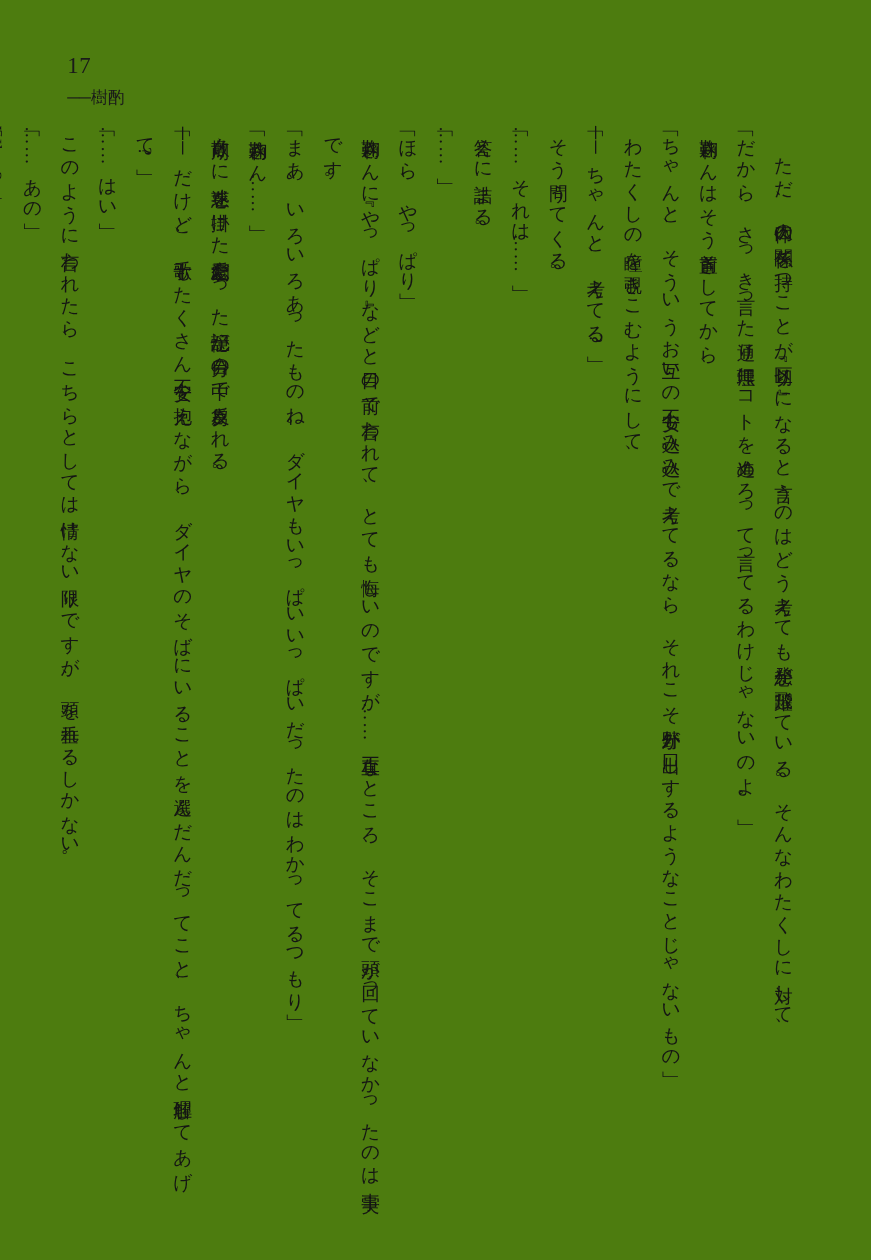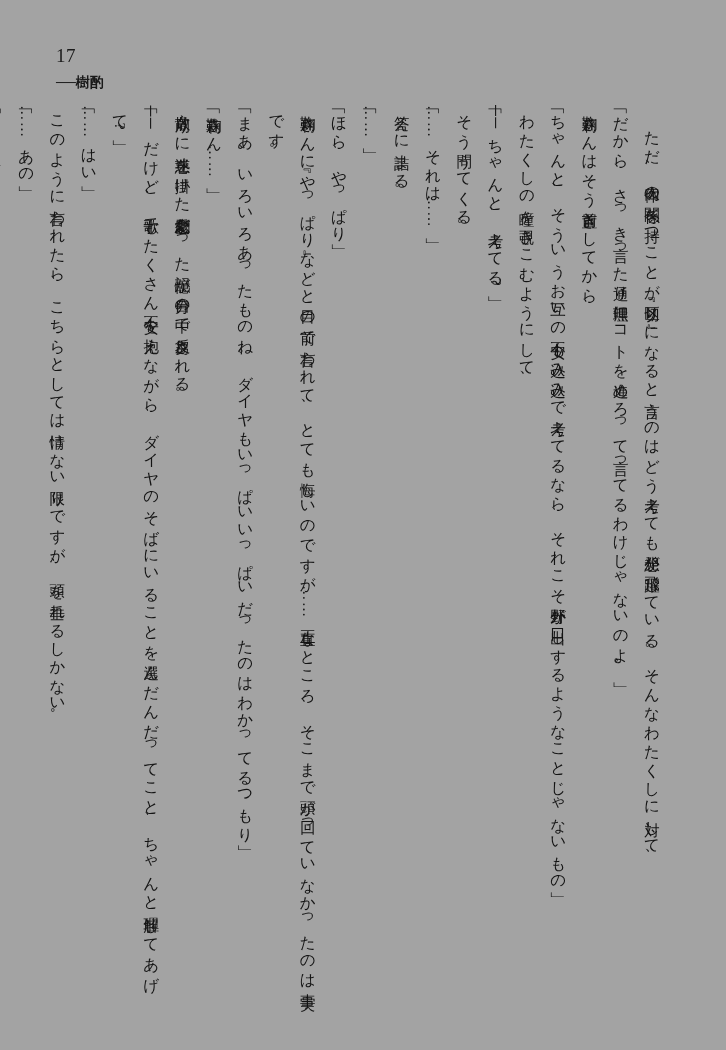--- a/index.html
+++ b/index.html
@@ -13,21 +13,21 @@
     font-family: "Liberation Serif", "DejaVu Serif", serif;
     color: #111111;
     position: relative;
     overflow: hidden;
   }
   .page {
     position: absolute;
     left: 0; top: 0;
     width: 726px;
     height: 1050px;
-    background: #a3a3a3;
+    background: #4d7c0f;
   }
   
   .header-block {
     position: absolute;
     left: 56px;
     top: 46px;
     width: 220px;
     height: 60px;
   }
   .page-number {
@@ -35,21 +35,20 @@
     letter-spacing: 0.5px;
     line-height: 1;
     color: #1a1a1a;
   }
   .running-head {
     margin-top: 11px;
     font-size: 14px;
     line-height: 1;
     color: #1a1a1a;
     white-space: nowrap;
-    font-weight: bold;
   }
   
   .body-text {
     position: absolute;
     top: 104px;
     right: 58px;
     height: 880px;
     width: 600px;
     writing-mode: vertical-rl;
     -webkit-writing-mode: vertical-rl;

